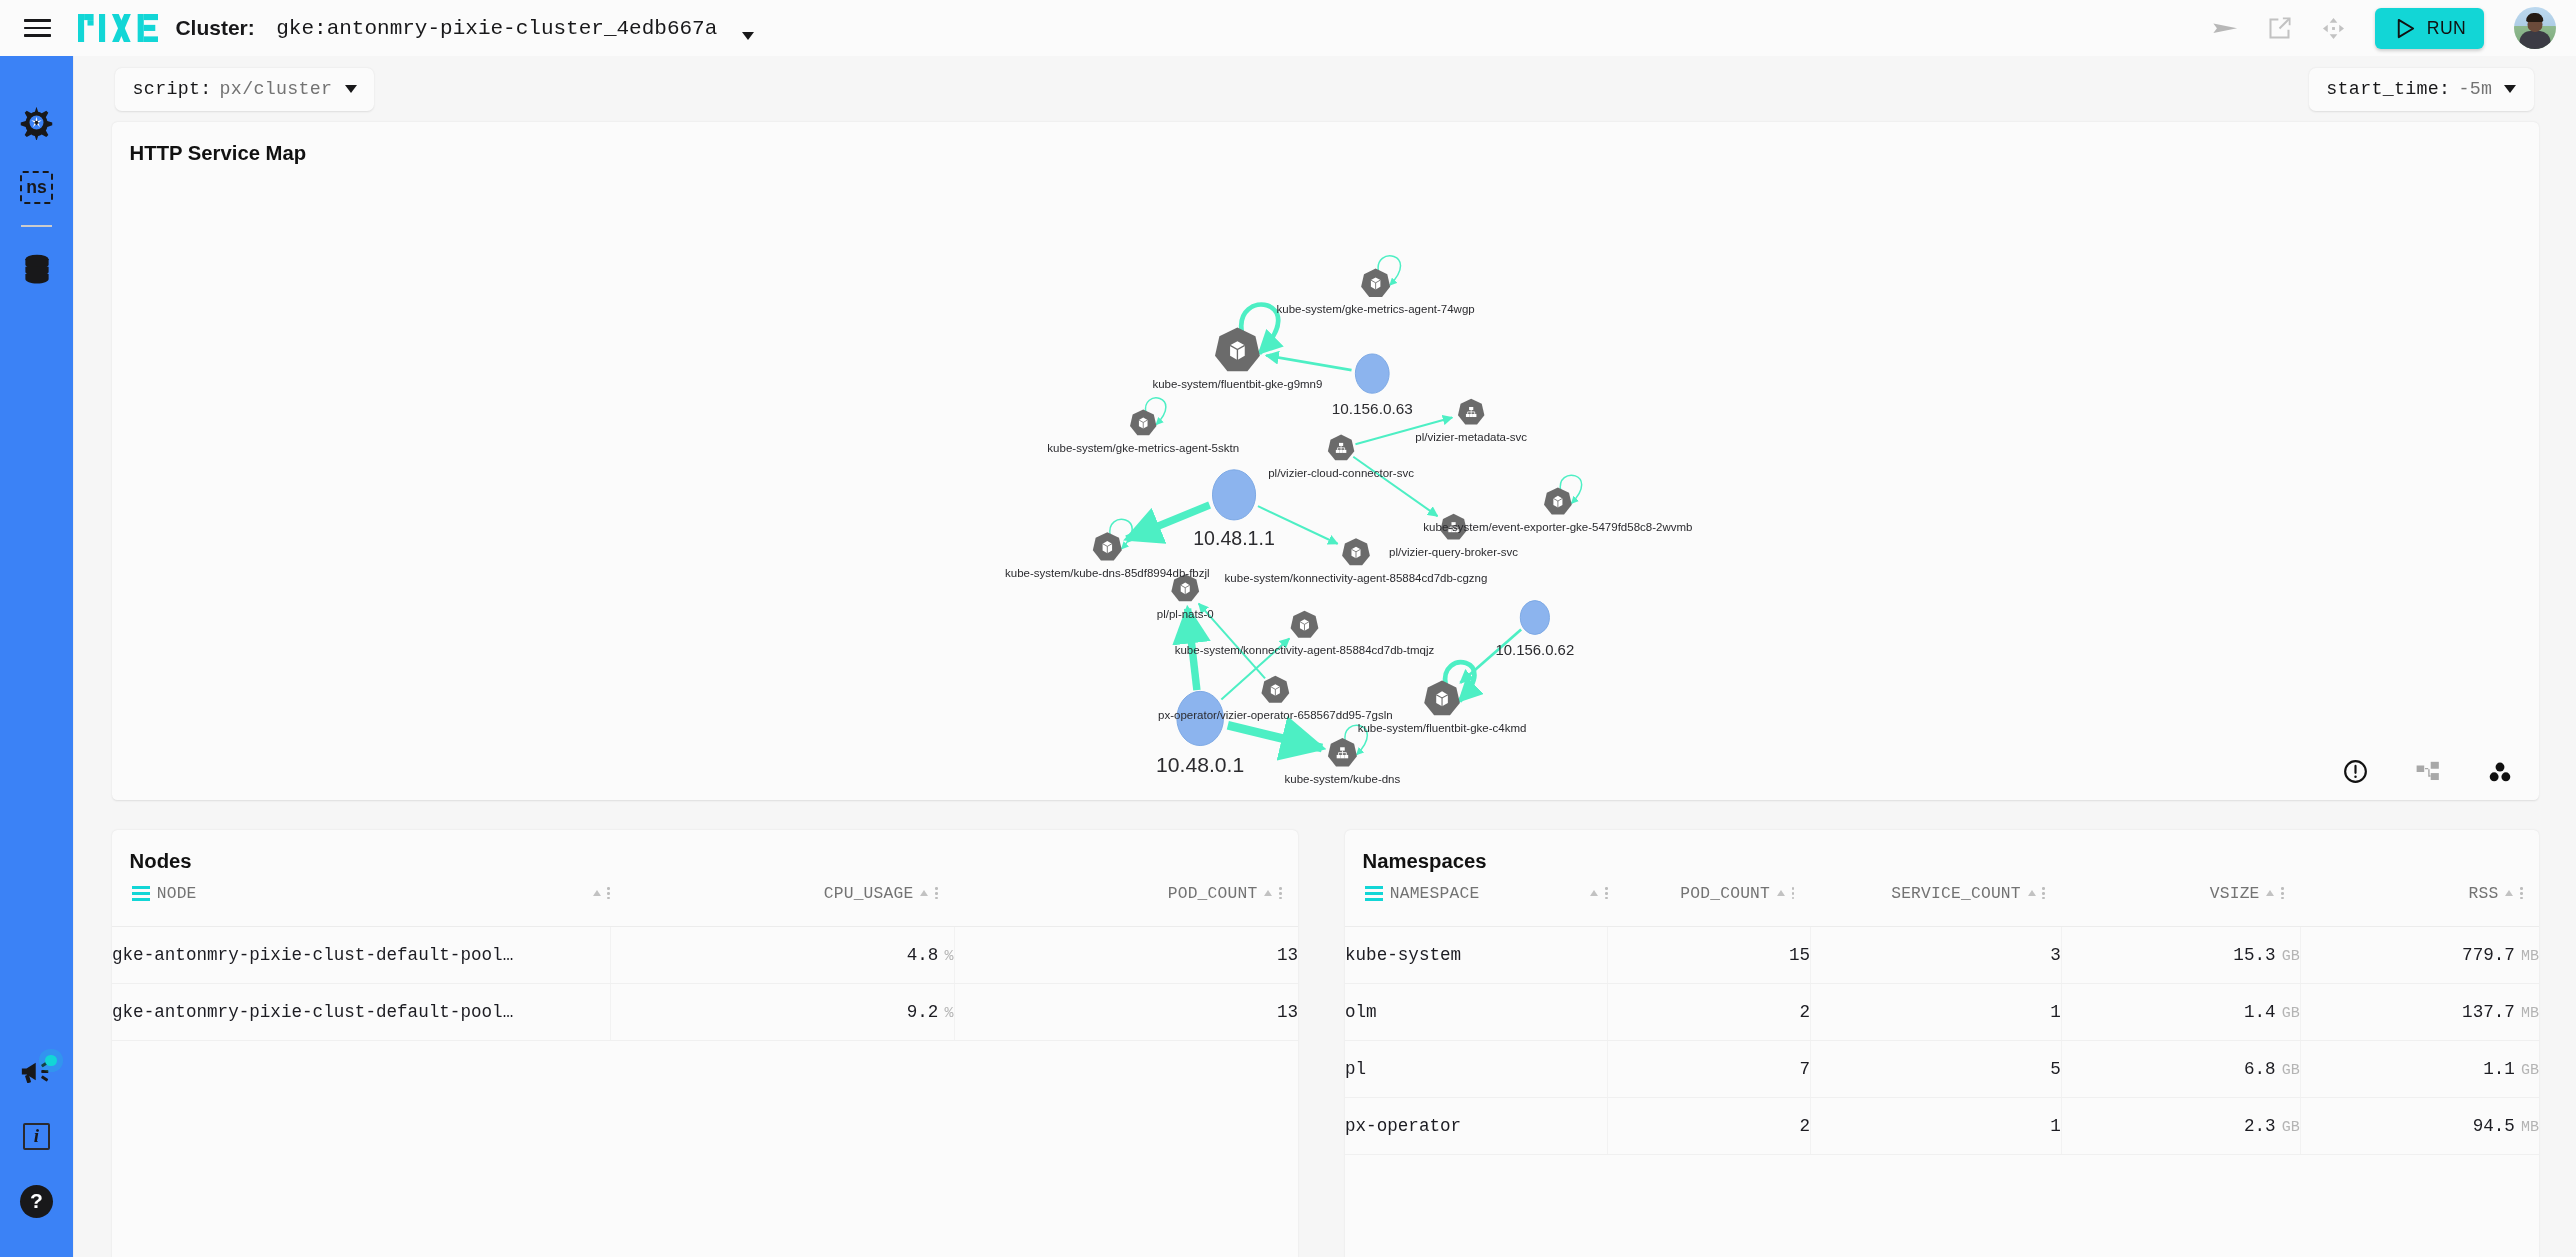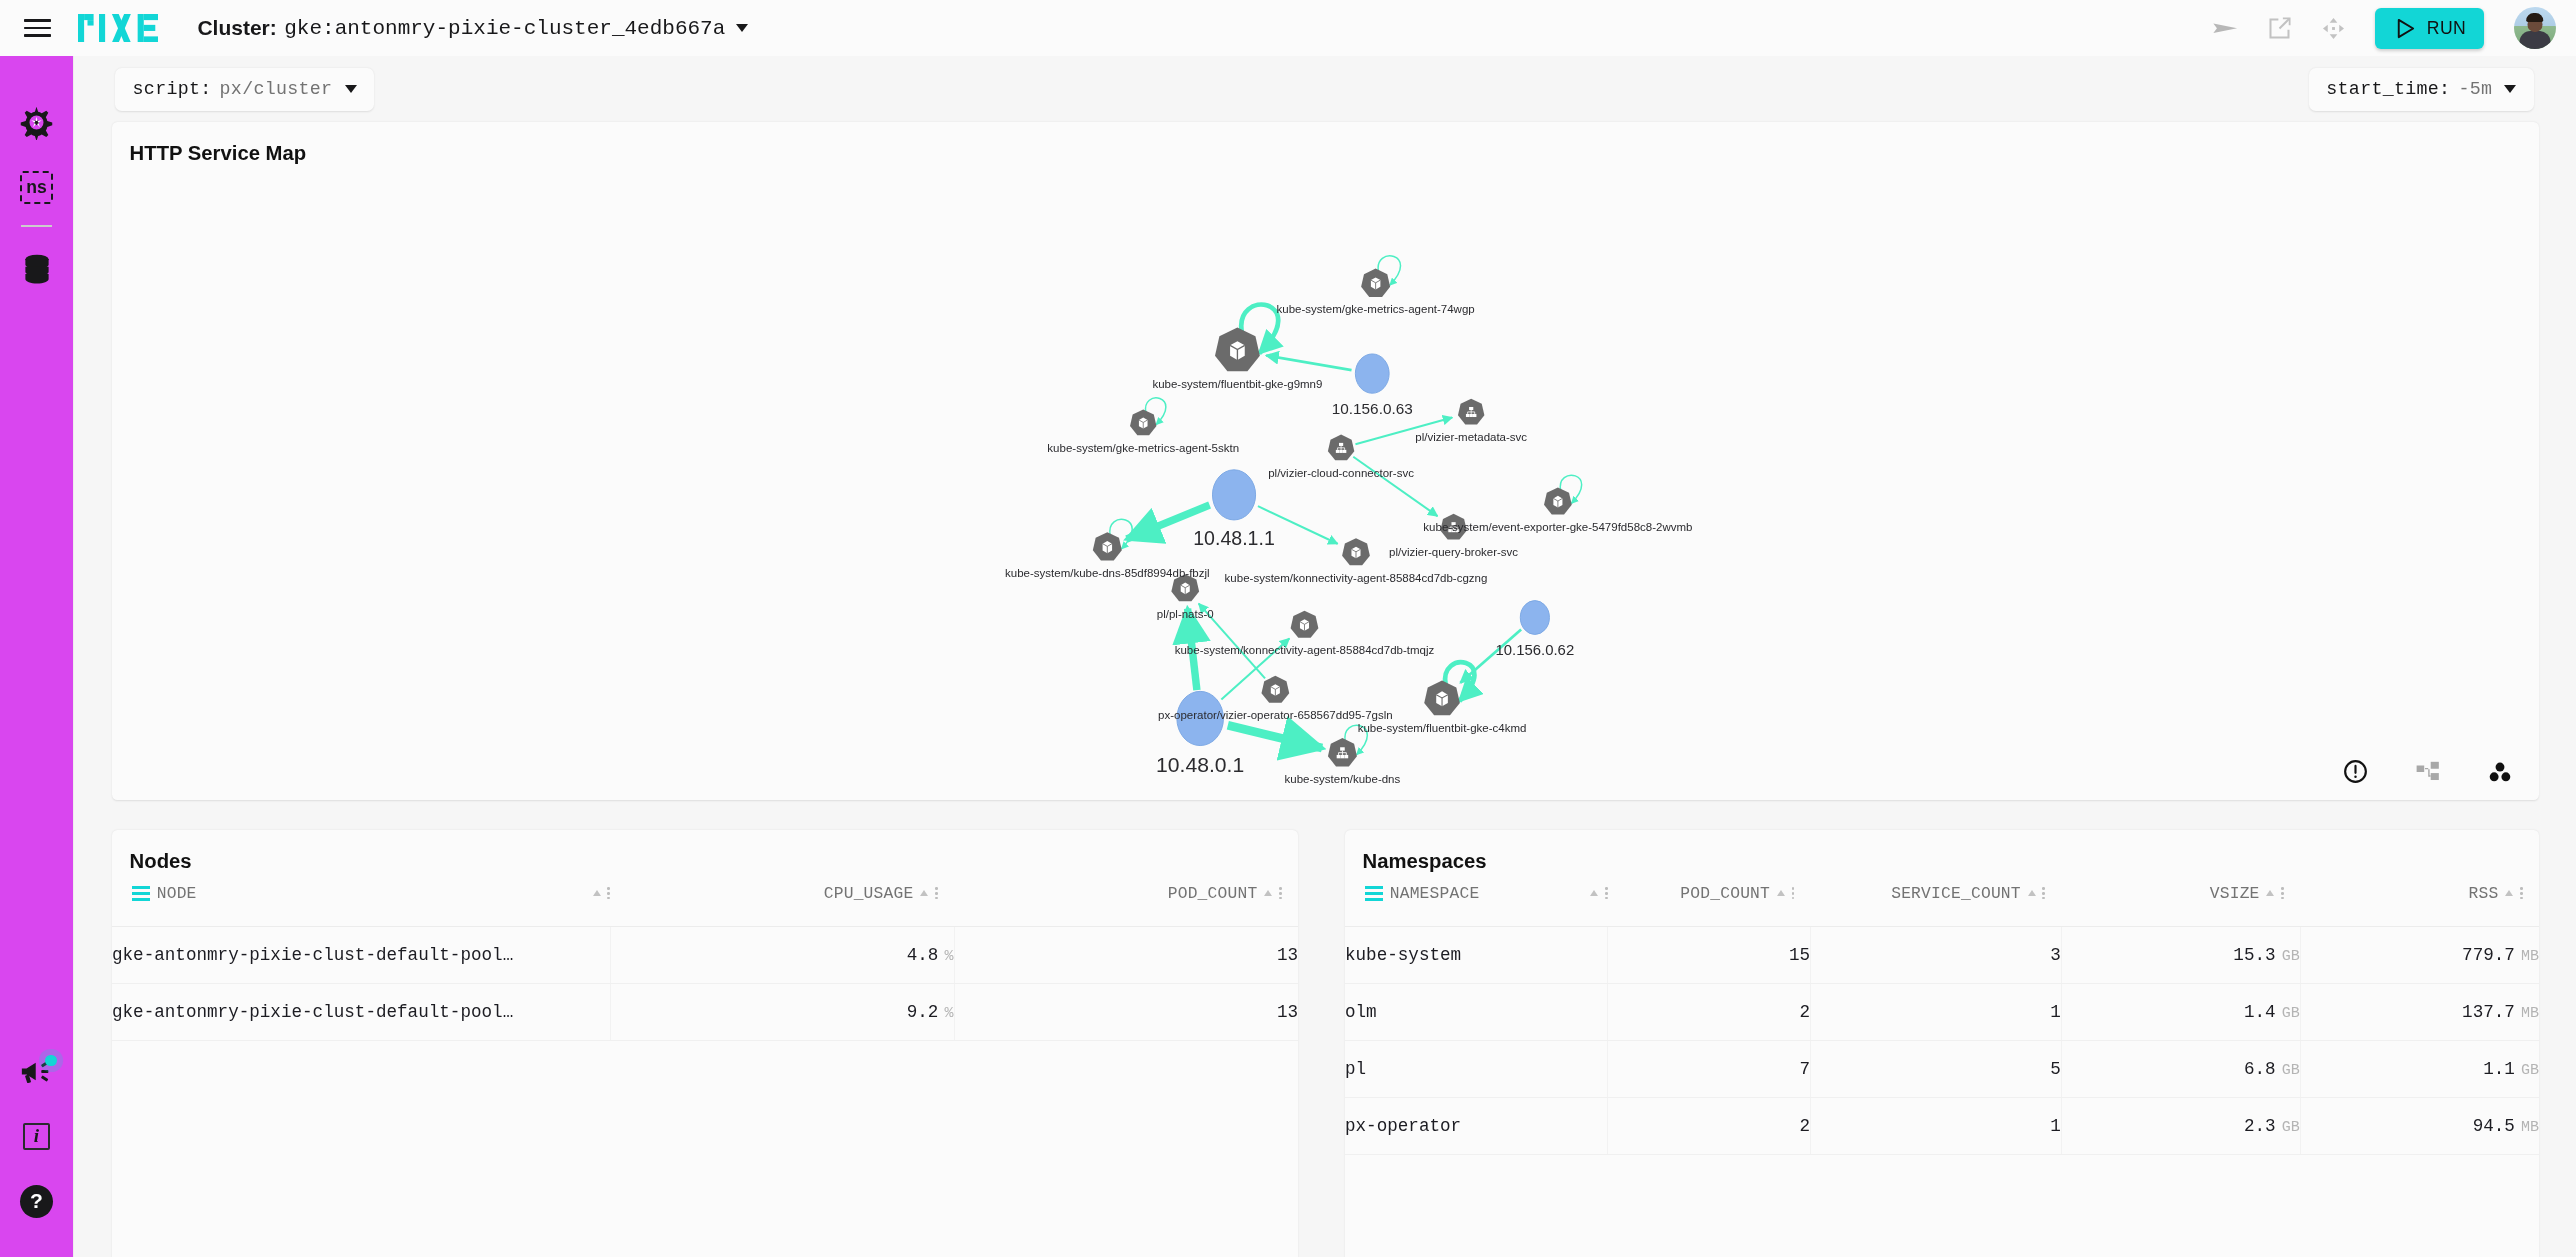--- a/index.html
+++ b/index.html
@@ -22,22 +22,22 @@
   .hamburger {
     width: 27px; height: 20.3px;
     margin-left: 24.4px;
     display: flex; flex-direction: column; justify-content: center; gap: 4.7px;
     cursor: pointer;
   }
   .hamburger span { display: block; height: 2.7px; background: #18181a; border-radius: 0.7px; }
   .logo { margin-left: 27px; display: flex; align-items: flex-start; }
   .logo svg { display: block; }
   .cluster-block {
-    margin-left: 39px;
-    display: flex; align-items: center; gap: 0px;
+    margin-left: 17px;
+    display: flex; align-items: flex-end; gap: 14px;
     font-size: 21px; color: #18181a;
   }
   .cluster-label { font-weight: bold; }
   .cluster-value { font-weight: normal; margin-left: 7.5px; font-family: Liberation Mono, monospace; }
   .cluster-caret {
     margin-left: 11px; width: 0; height: 0;
     border-left: 6.8px solid transparent; border-right: 6.8px solid transparent;
     border-top: 8.1px solid #18181a;
     cursor: pointer;
   }
@@ -79,21 +79,21 @@
   .avatar .body {
     position: absolute; left: 50%; bottom: 0; transform: translateX(-50%);
     width: 31px; height: 17.6px; border-radius: 11px 11px 0 0;
     background: #3b3b44;
   }
 
   
   .sidebar {
     position: absolute; top: 56px; left: 0;
     width: 73px; height: 1202px;
-    background: #d946ef;
+    background: #3b82f6;
     display: flex; flex-direction: column; align-items: center;
     z-index: 15;
     box-shadow: 0.7px 0 0 rgba(0,0,0,0.05);
   }
   .sb-item {
     width: 73px; height: 65px;
     display: flex; align-items: center; justify-content: center;
     cursor: pointer; position: relative;
   }
   .sb-first { margin-top: 34px; }

